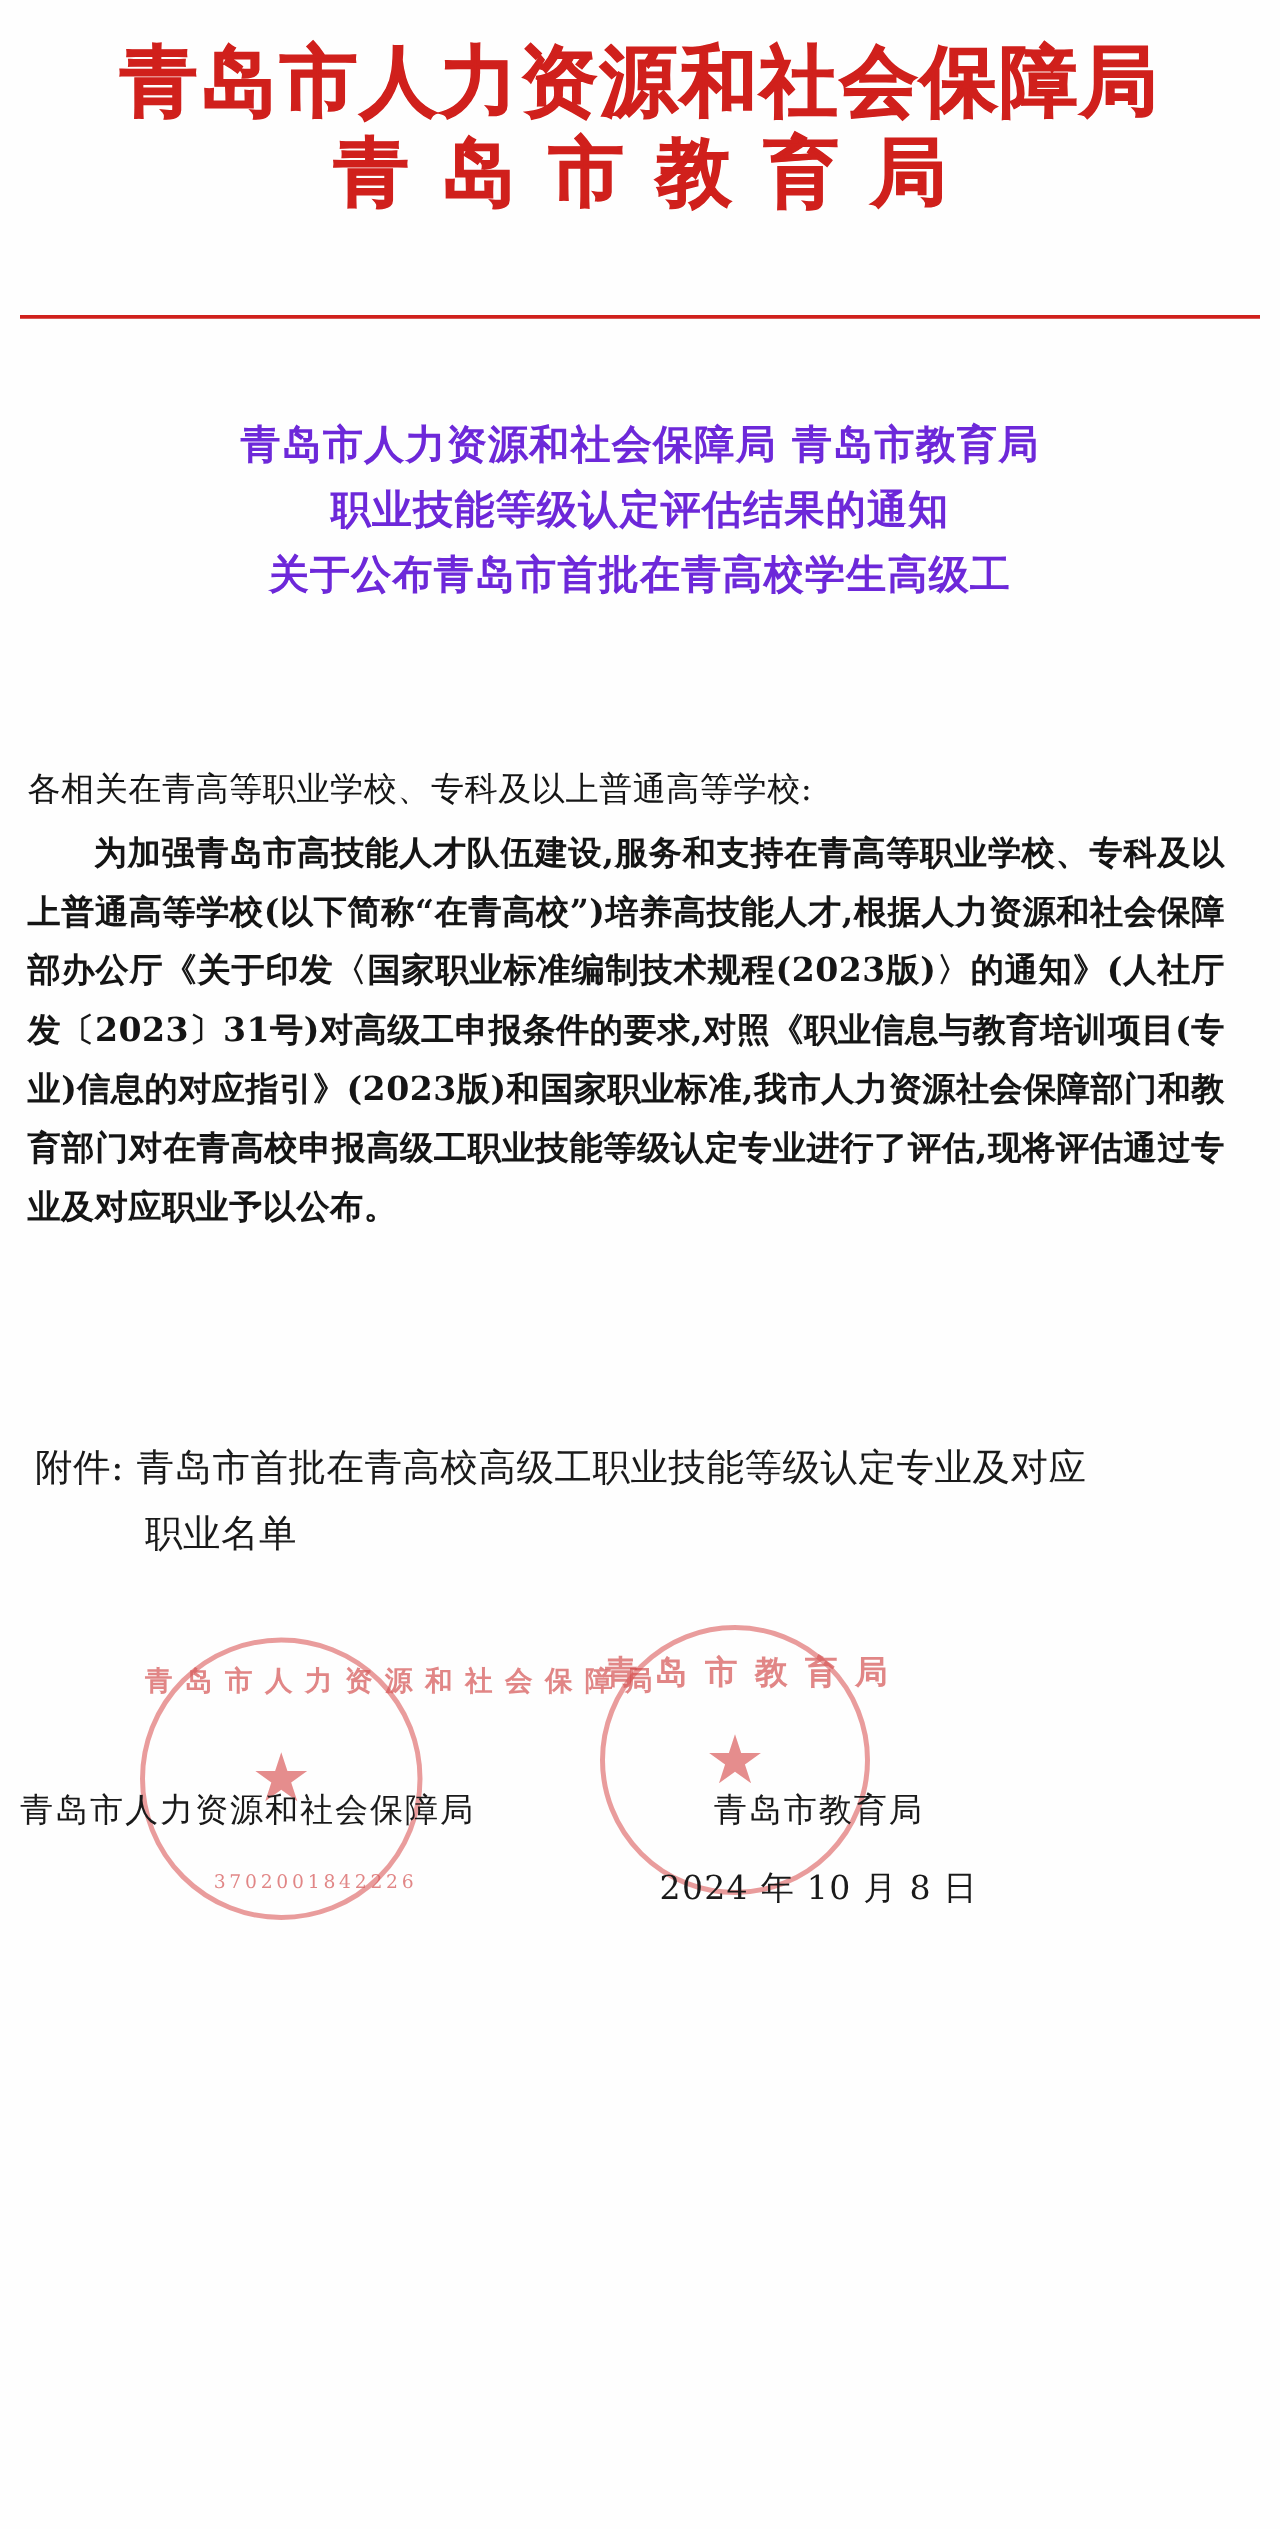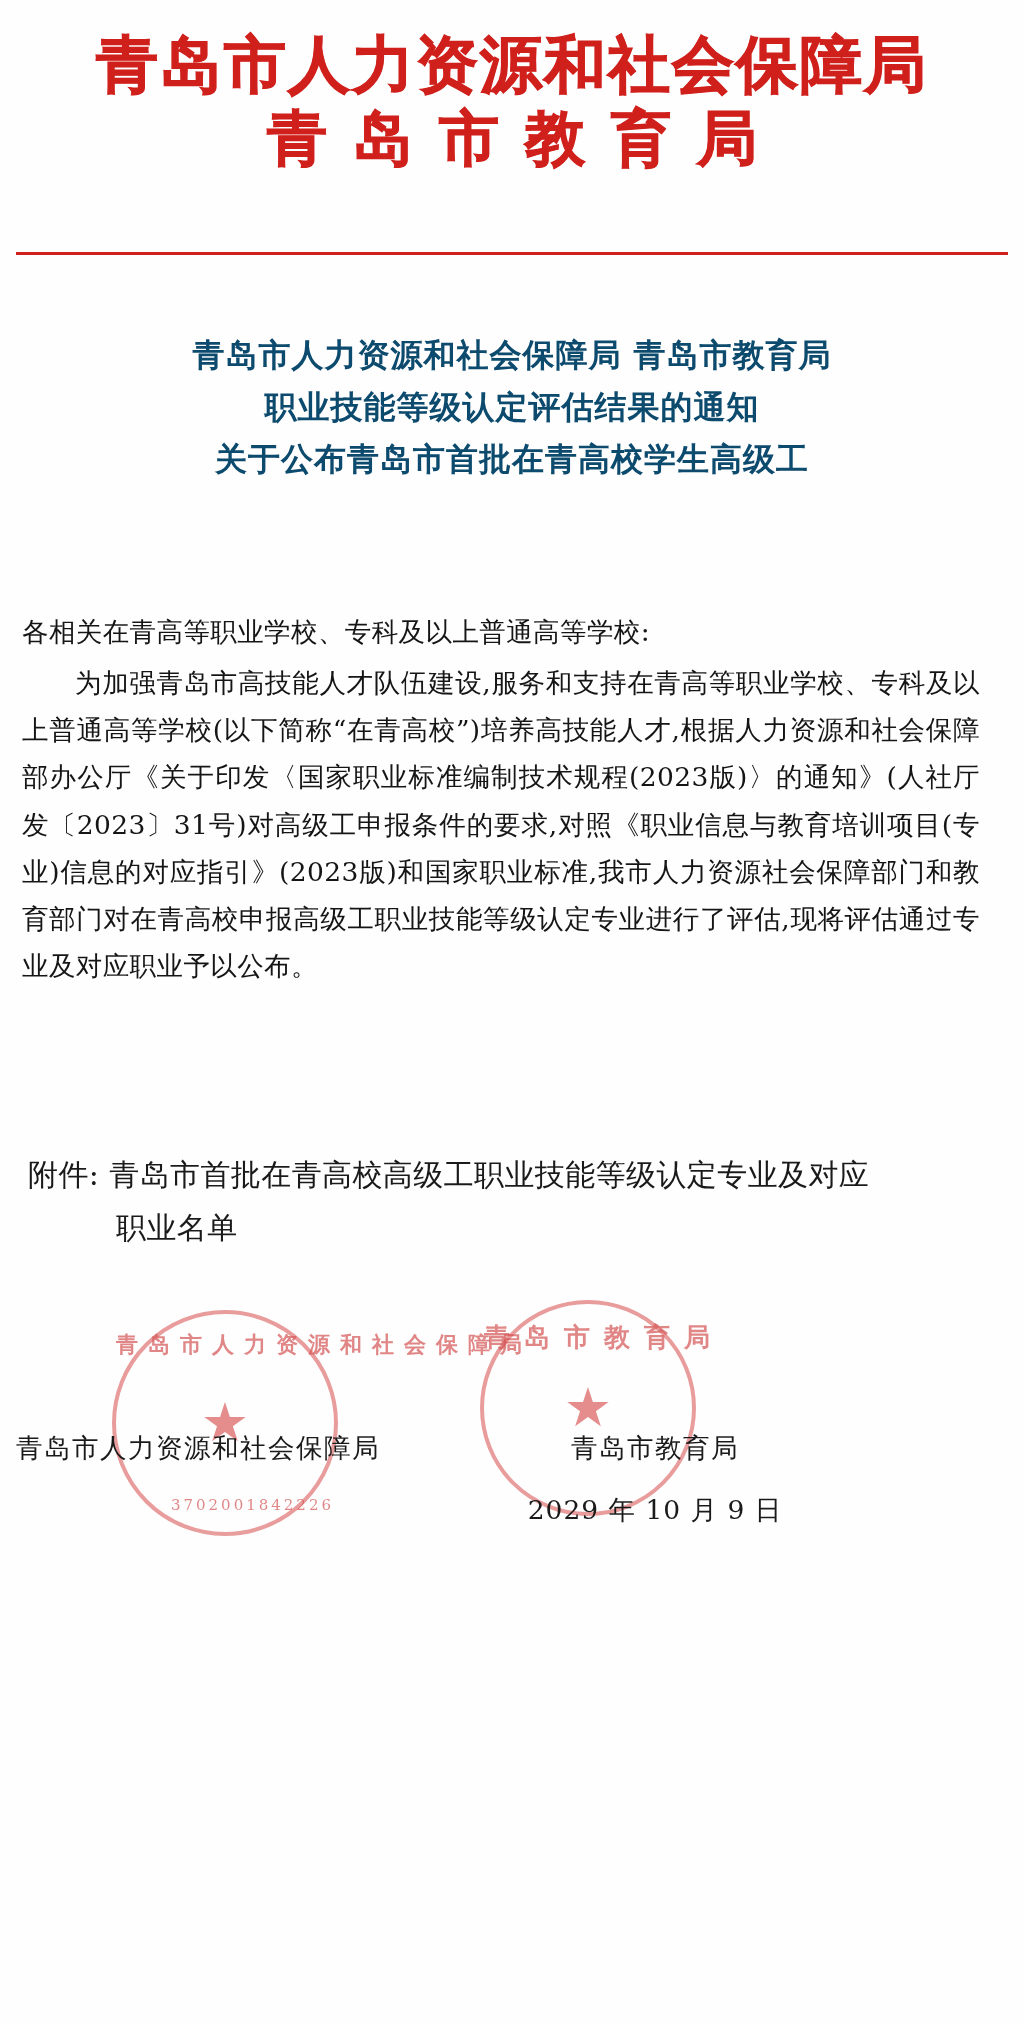--- a/index.html
+++ b/index.html
@@ -67,41 +67,42 @@
     position: absolute;
     top: 330px;
     left: 62px;
     width: 900px;
     text-align: center;
     font-family: "DejaVu Serif", "Liberation Serif", serif;
     font-weight: bold;
     font-size: 32px;
     line-height: 1.62;
     letter-spacing: 1px;
-    color: #0c4a6e;
+    color: #6d28d9;
   }
   .doc-title div { white-space: nowrap; }
 
   
   .body-block {
     position: absolute;
     top: 592px;
     left: 22px;
     width: 958px;
     font-size: 26.5px;
     line-height: 1.78;
     letter-spacing: 0.4px;
     color: #151515;
     margin-top: 16px;
   }
   .salutation { margin-bottom: 4px; }
   .para {
     text-align: justify;
     text-justify: inter-ideograph;
     text-indent: 2em;
+    font-weight: bold;
   }
 
   
   .attachment {
     position: absolute;
     top: 1148px;
     left: 12px;
     width: 960px;
     font-size: 30px;
     line-height: 1.78;
@@ -218,15 +219,15 @@
   </div>
 
   <div class="seal seal-edu">
     <div class="arc-top">青岛市教育局</div>
     <div class="star">★</div>
     <div class="arc-bottom"></div>
   </div>
 
   <div class="sig-left">青岛市人力资源和社会保障局</div>
   <div class="sig-right">青岛市教育局</div>
-  <div class="sig-date">2029 年 10 月 9 日</div>
+  <div class="sig-date">2024 年 10 月 8 日</div>
 
 </div>
 
 </body></html>

